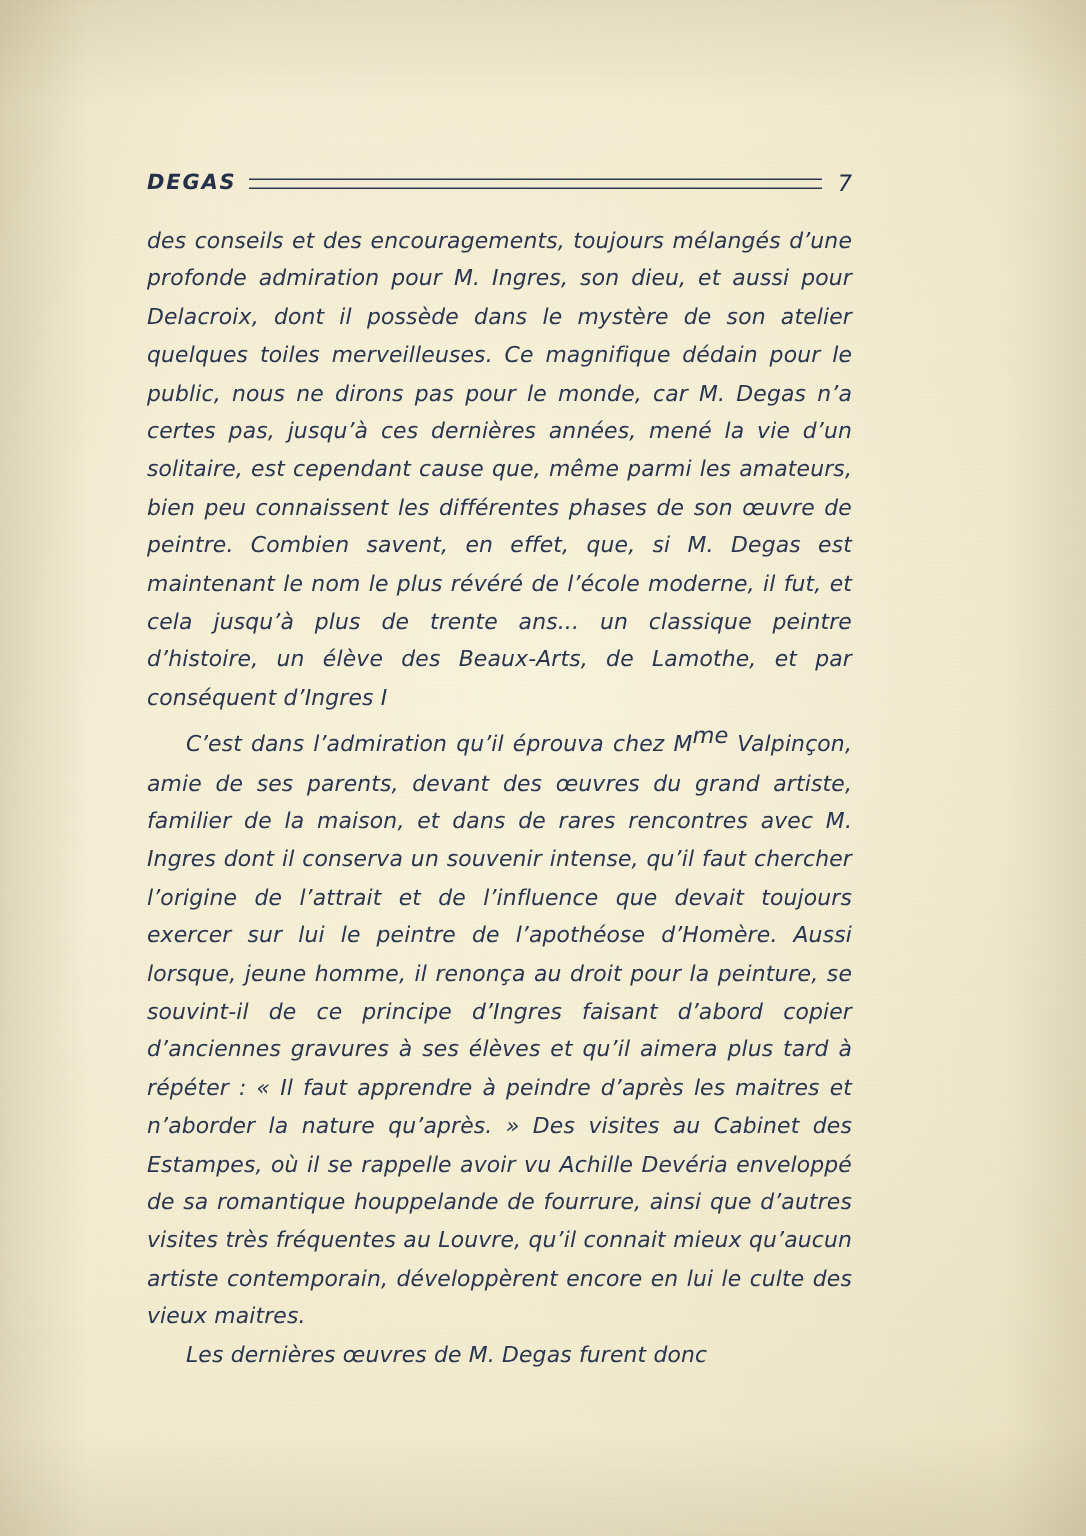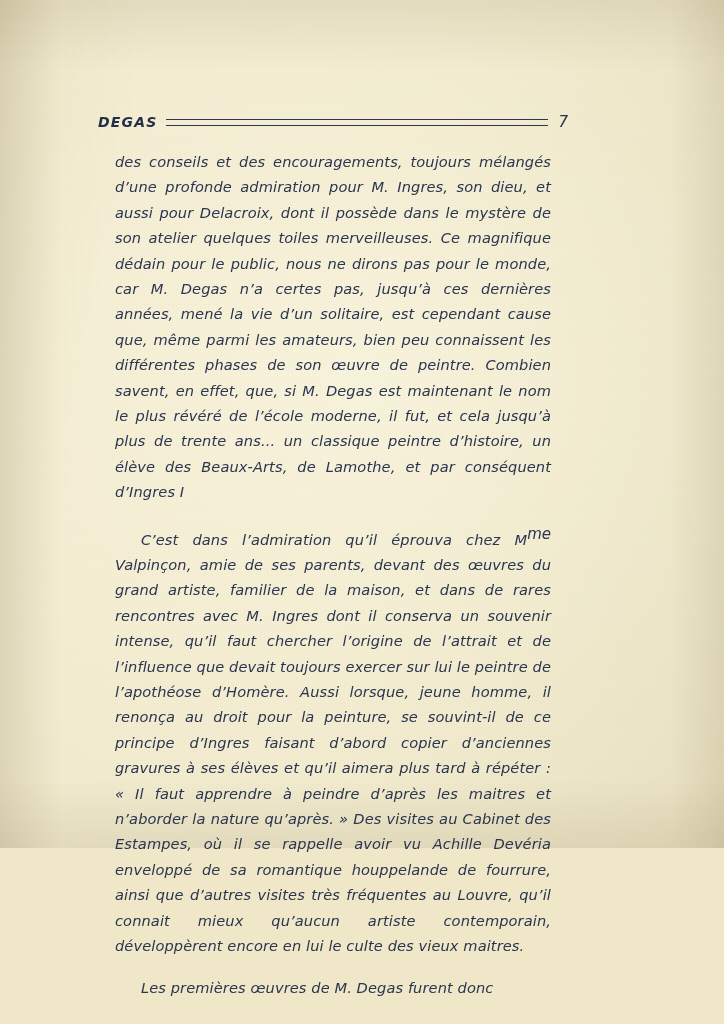--- a/index.html
+++ b/index.html
@@ -10,21 +10,21 @@
     width: 724px;
     height: 1024px;
     background: #efe7c8;
     font-family: "DejaVu Sans", sans-serif;
     overflow: hidden;
   }
   
   .page {
     position: relative;
     width: 724px;
-    height: 848px;
+    height: 1024px;
     box-sizing: border-box;
     background:
       radial-gradient(ellipse 120% 100% at 50% 45%, rgba(255,252,235,0.55) 0%, rgba(239,231,200,0) 70%),
       linear-gradient(100deg, #e9e1c0 0%, #f1e9cc 18%, #efe7c8 55%, #e7dfbe 100%);
   }
   .paper-noise {
     position: absolute;
     inset: 0;
     pointer-events: none;
     opacity: .35;
@@ -87,21 +87,21 @@
     font-family: "DejaVu Sans", sans-serif;
     font-style: italic;
     font-size: 14.6px;
     line-height: 25.4px;
     text-align: justify;
     text-justify: inter-word;
     letter-spacing: 0.1px;
     -webkit-font-smoothing: none;
   }
   .body-text p {
-    margin: 17px;
+    margin: 0;
     text-indent: 26px;
   }
   .body-text p.no-indent {
     text-indent: 0;
   }
   .body-text p.last-line {
     text-align: left;
   }
   sup.ord {
     font-size: 15px;
@@ -122,17 +122,17 @@
       <span class="folio-title">DEGAS</span>
       <span class="rule"></span>
       <span class="page-number">7</span>
     </div>
 
     <div class="body-text">
       <p class="no-indent">des conseils et des encouragements, toujours mélangés d’une profonde admiration pour M. Ingres, son dieu, et aussi pour Delacroix, dont il possède dans le mystère de son atelier quelques toiles merveilleuses. Ce magnifique dédain pour le public, nous ne dirons pas pour le monde, car M. Degas n’a certes pas, jusqu’à ces dernières années, mené la vie d’un solitaire, est cependant cause que, même parmi les amateurs, bien peu connaissent les différentes phases de son œuvre de peintre. Combien savent, en effet, que, si M. Degas est maintenant le nom le plus révéré de l’école moderne, il fut, et cela jusqu’à plus de trente ans... un classique peintre d’histoire, un élève des Beaux-Arts, de Lamothe, et par conséquent d’Ingres I</p>
 
       <p><span>C’est dans l’admiration qu’il éprouva chez M</span><sup class="ord">me</sup><span> Valpinçon, amie de ses parents, devant des œuvres du grand artiste, familier de la maison, et dans de rares rencontres avec M. Ingres dont il conserva un souvenir intense, qu’il faut chercher l’origine de l’attrait et de l’influence que devait toujours exercer sur lui le peintre de l’apothéose d’Homère. Aussi lorsque, jeune homme, il renonça au droit pour la peinture, se souvint-il de ce principe d’Ingres faisant d’abord copier d’anciennes gravures à ses élèves et qu’il aimera plus tard à répéter : « Il faut apprendre à peindre d’après les maitres et n’aborder la nature qu’après. » Des visites au Cabinet des Estampes, où il se rappelle avoir vu Achille Devéria enveloppé de sa romantique houppelande de fourrure, ainsi que d’autres visites très fréquentes au Louvre, qu’il connait mieux qu’aucun artiste contemporain, développèrent encore en lui le culte des vieux maitres.</span></p>
 
-      <p class="last-line">Les premières œuvres de M. Degas furent donc</p>
+      <p class="last-line">Les dernières œuvres de M. Degas furent donc</p>
     </div>
 
   </div>
 </div>
 
 </body></html>

